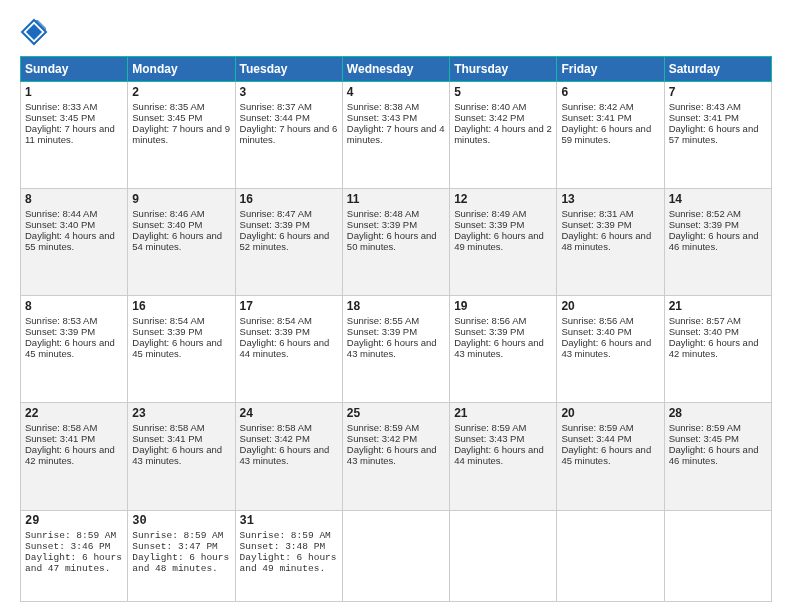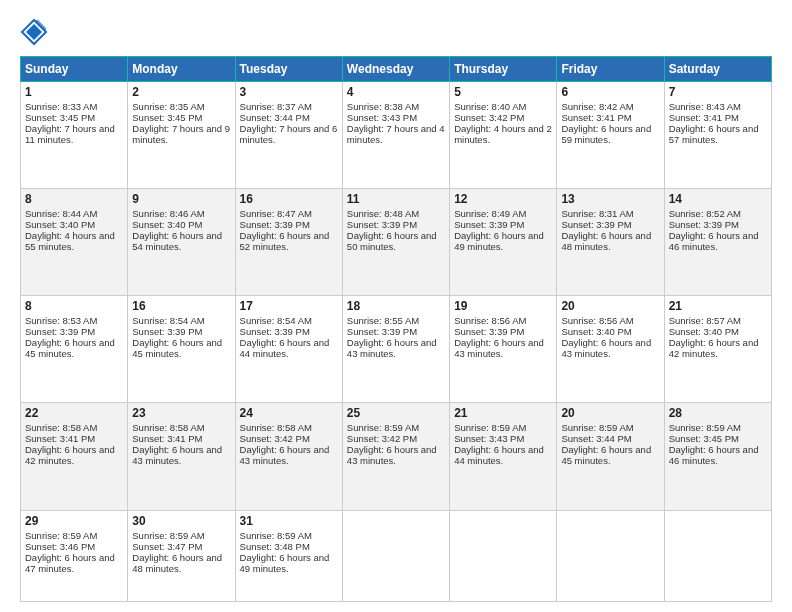--- a/index.html
+++ b/index.html
@@ -81,20 +81,21 @@
     }
     .day-num {
       font-size: 12px;
       font-weight: bold;
       color: #222;
       display: block;
       margin-bottom: 2px;
     }
     .last-row td {
       height: 70px;
+      font-family: Liberation Mono, monospace;
     }
   </style>
 </head>
 <body>
 
 <div class="page">
   <div class="header">
     <div class="logo">
       <svg class="logo-icon" viewBox="0 0 28 28" xmlns="http://www.w3.org/2000/svg">
         <polygon points="14,2 26,14 14,26 2,14" fill="none" stroke="#1a6bbf" stroke-width="2"></polygon>

